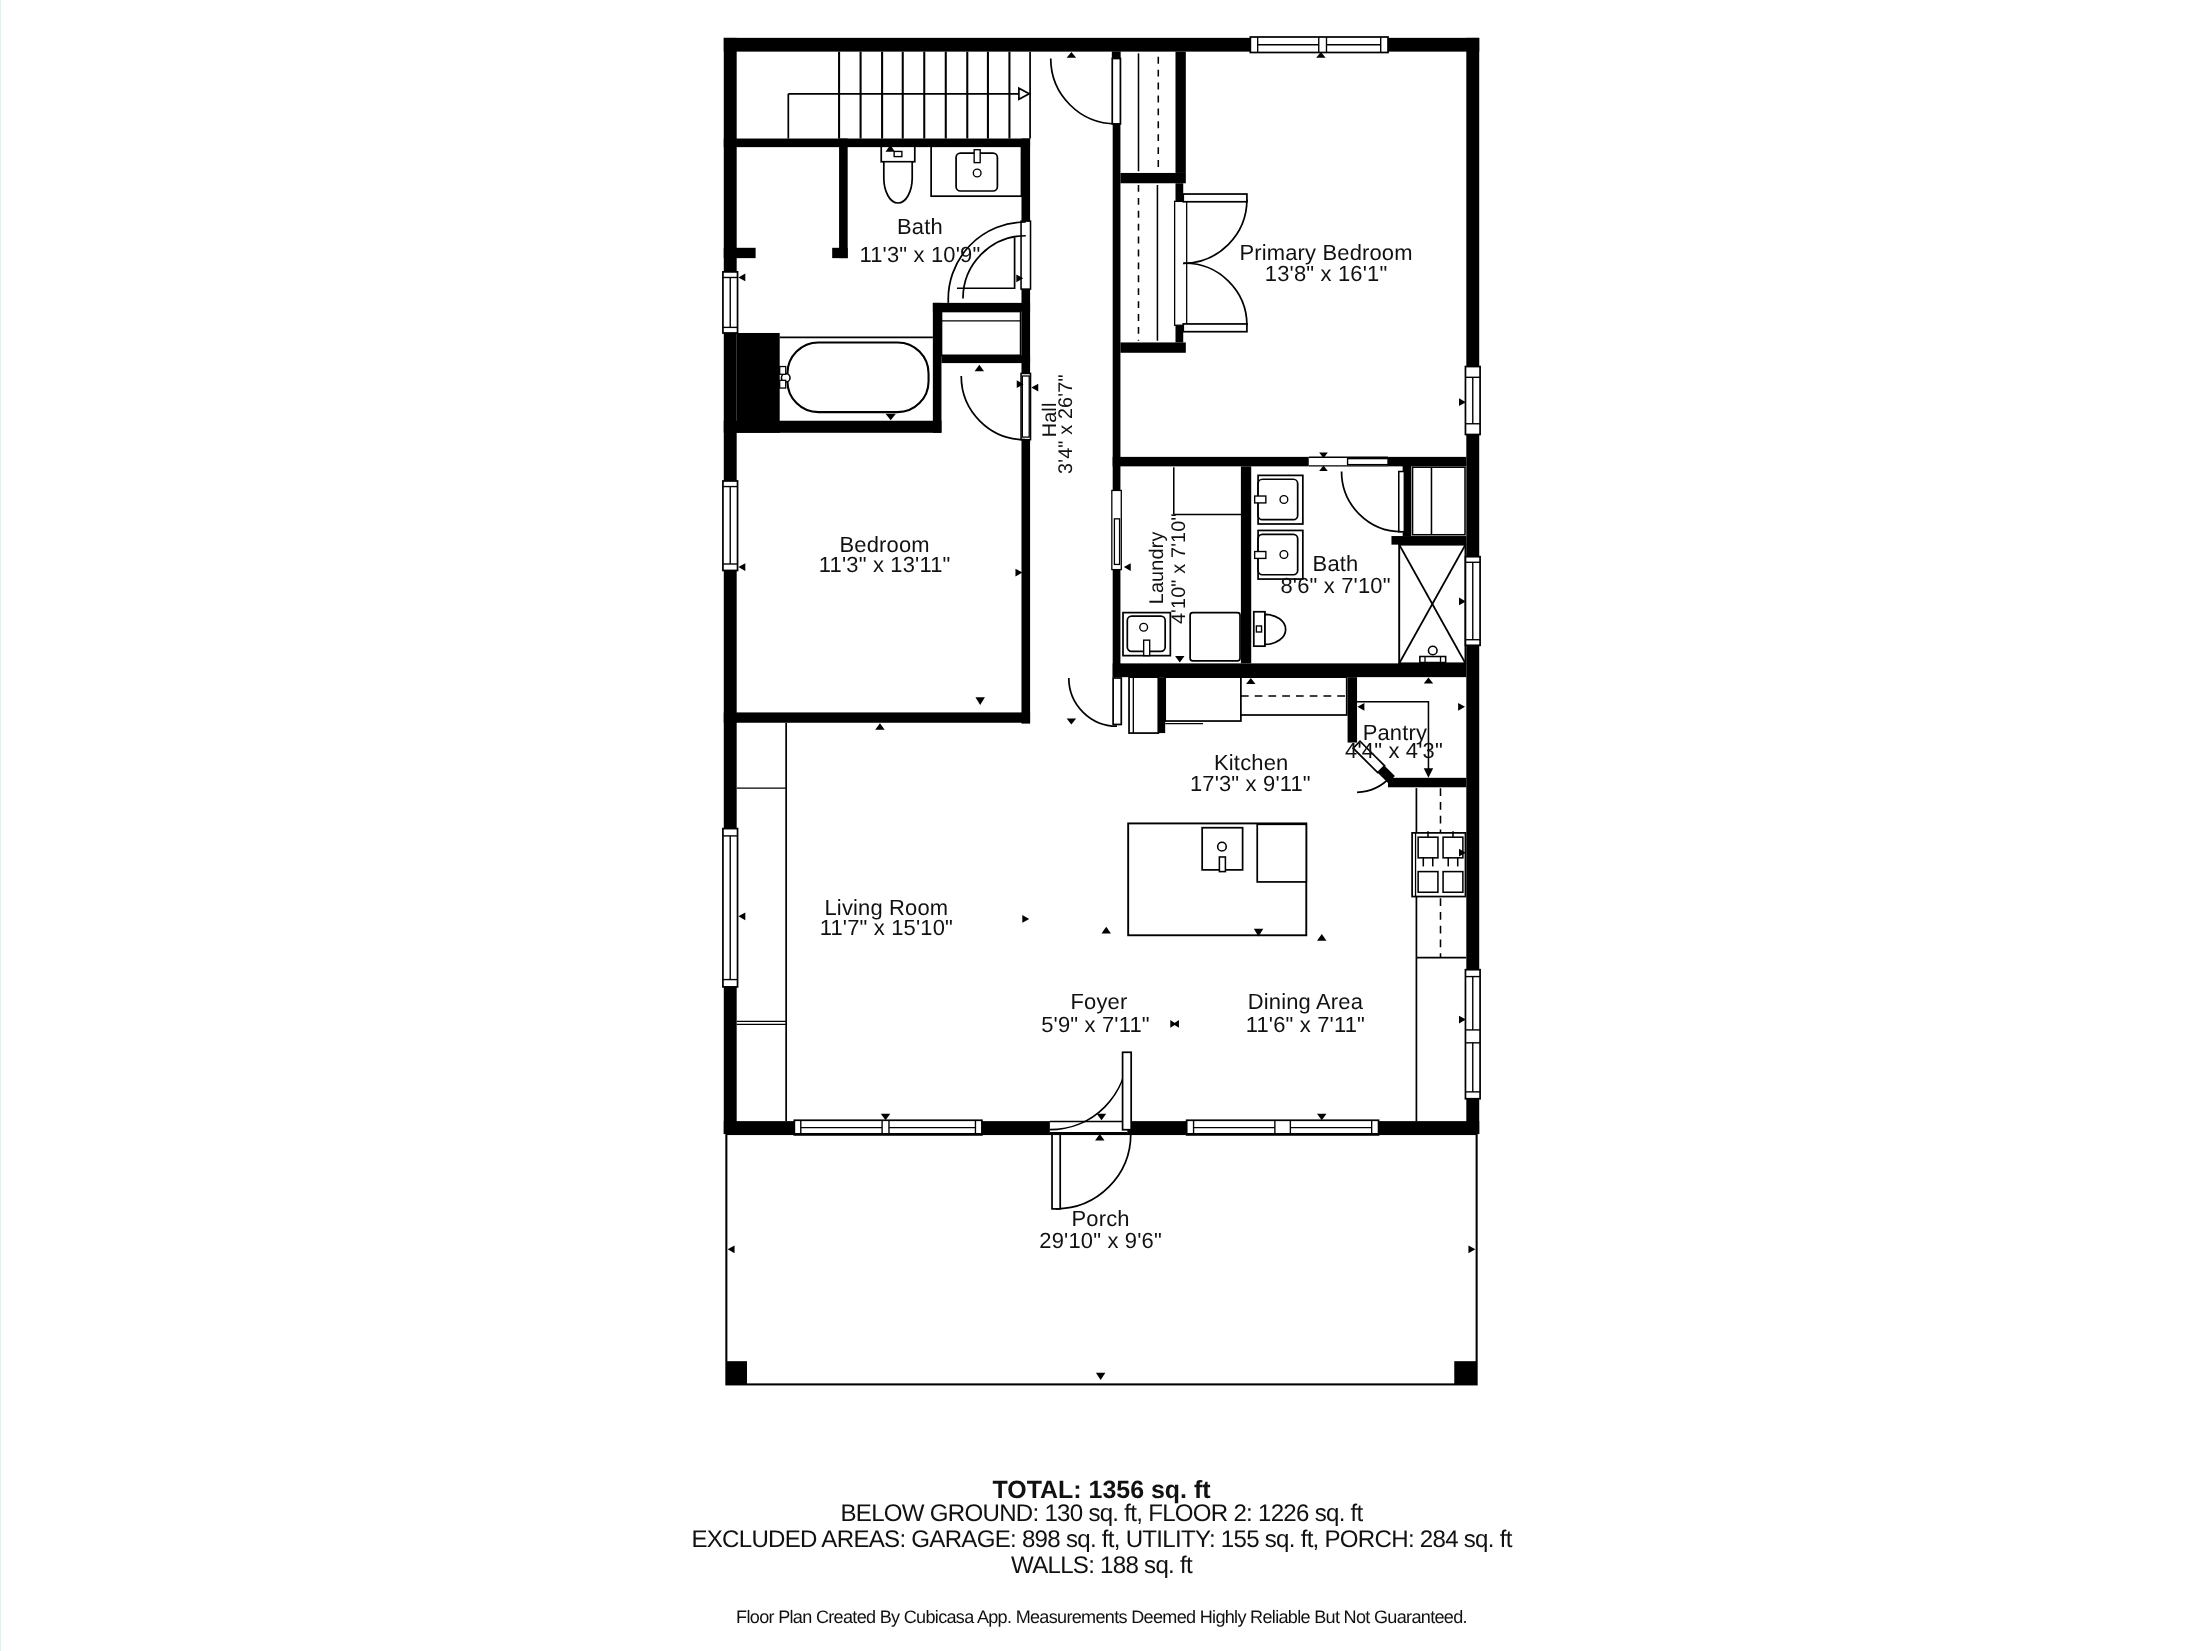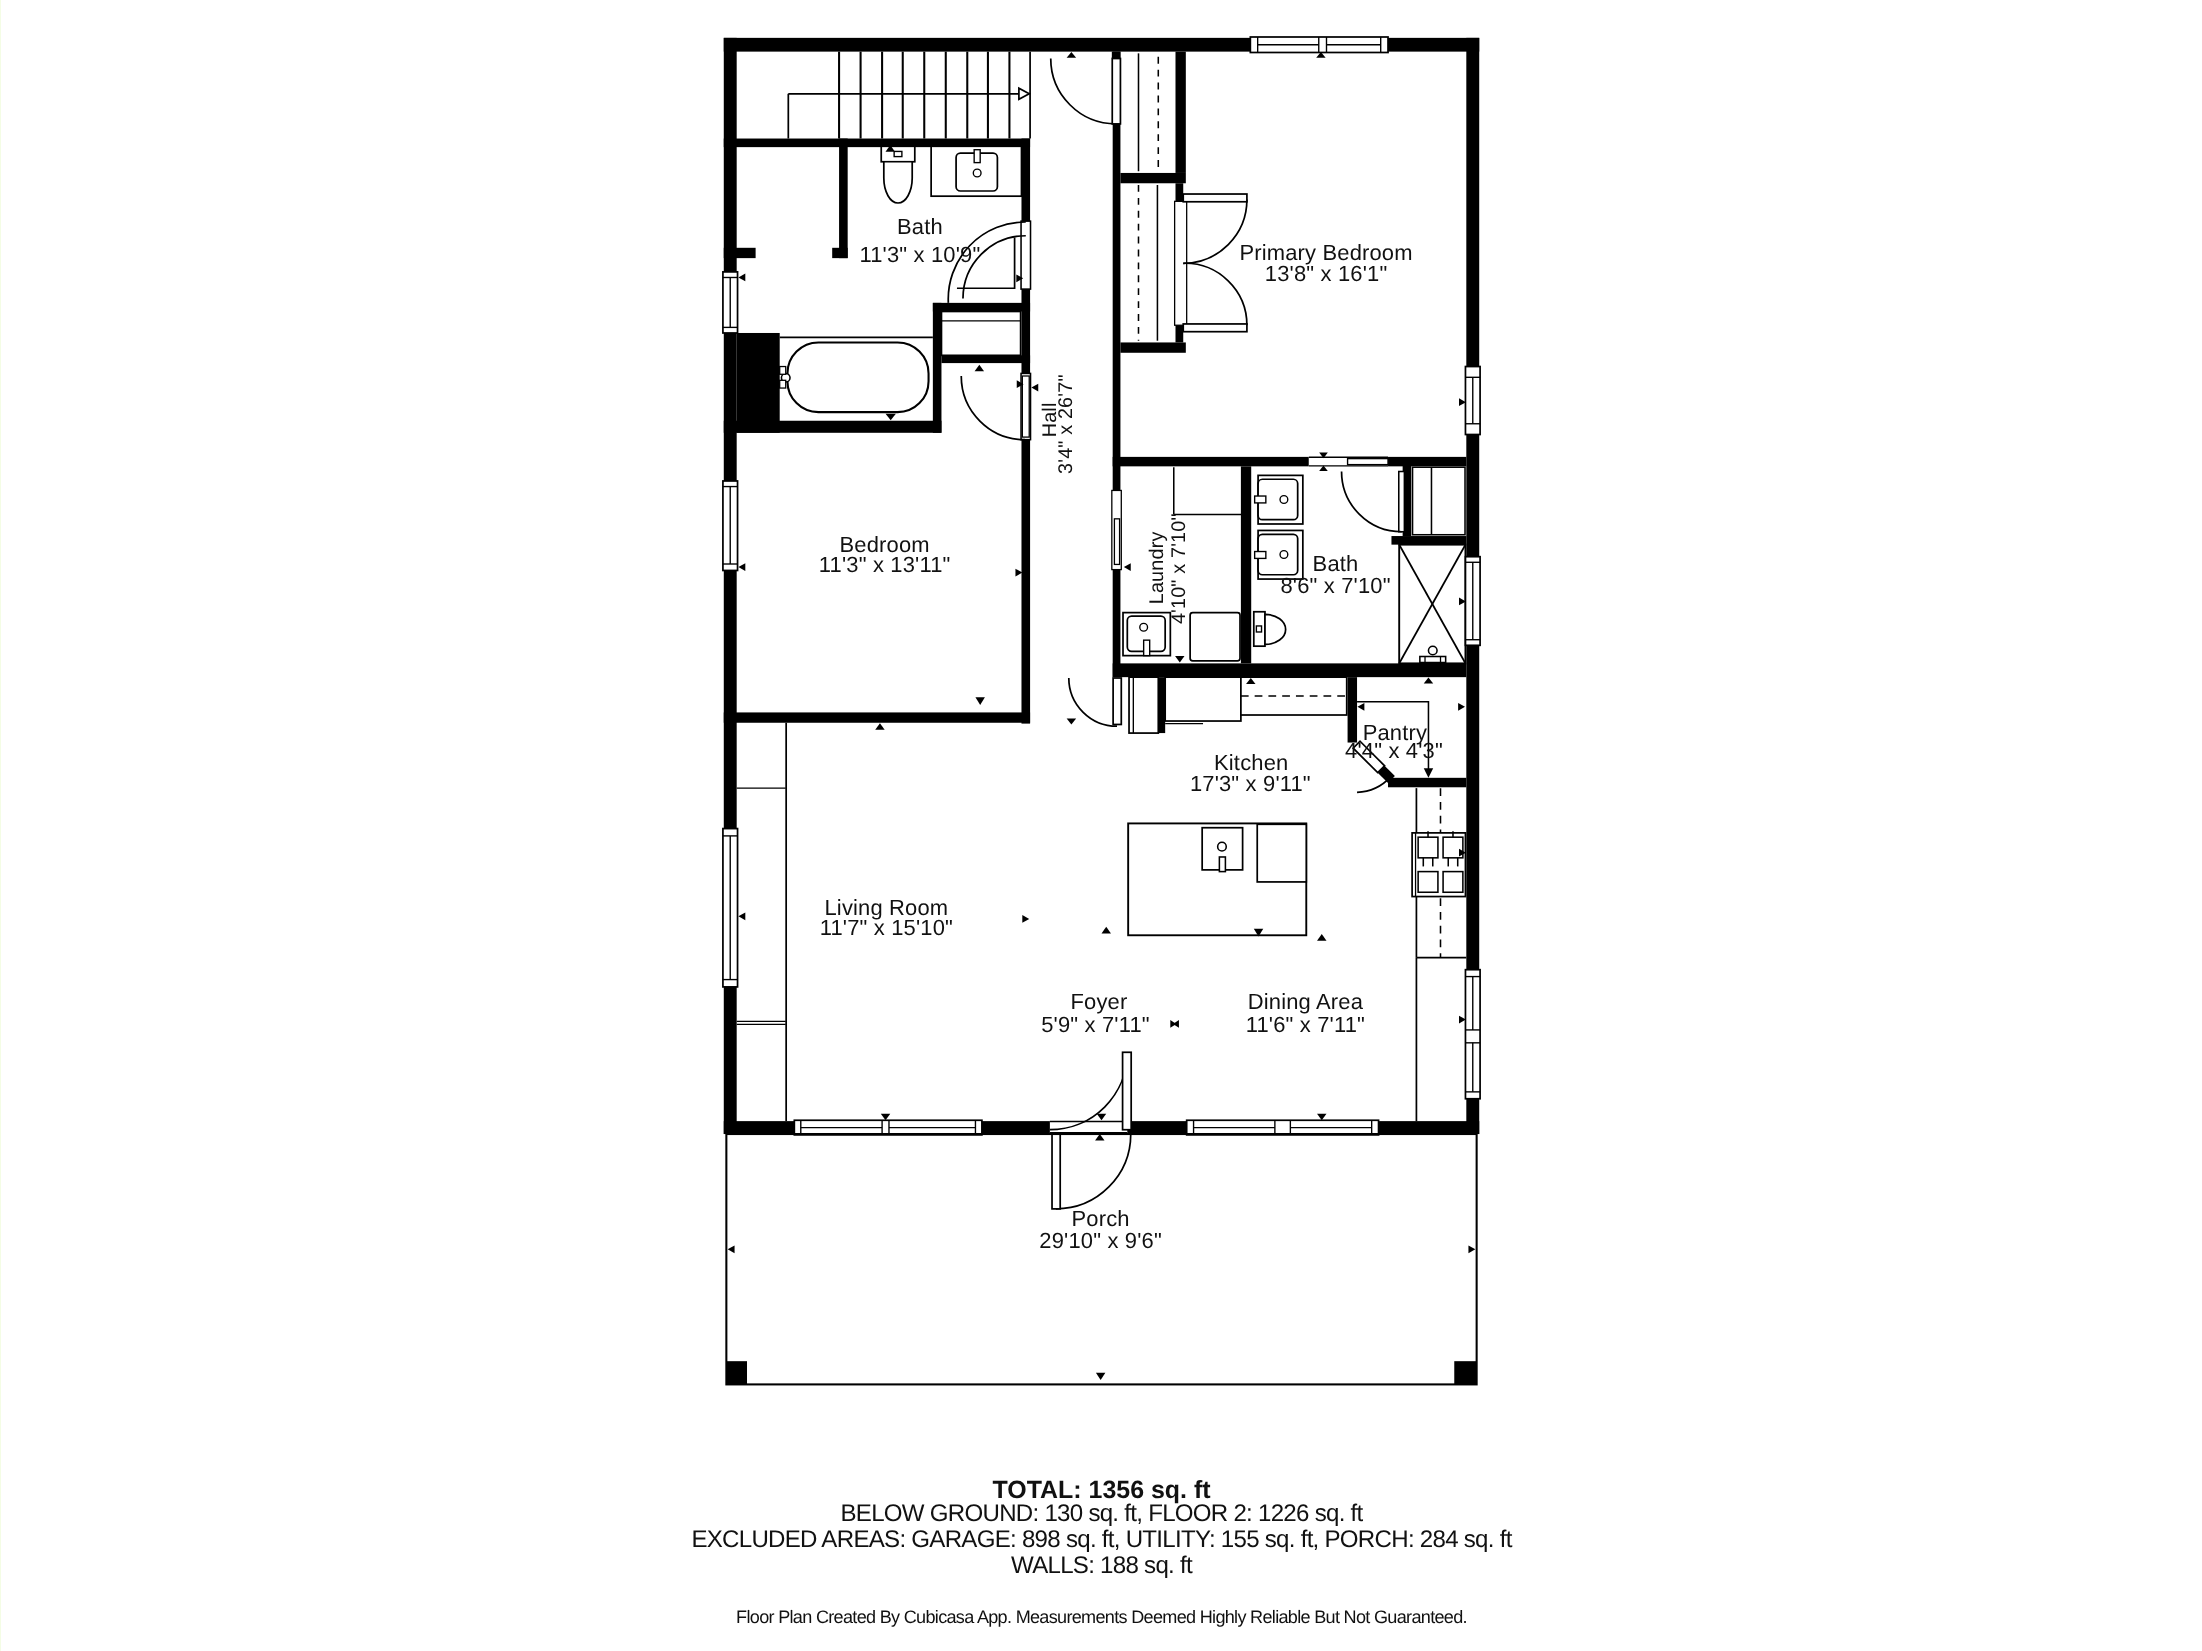--- a/index.html
+++ b/index.html
@@ -1,16 +1,16 @@
 <!DOCTYPE html>
 <html style="font-size:13.8px"><head>
 <meta charset="utf-8">
 <style>
   html,body{margin:0;padding:0;background:#ffffff;}
-  #page{width:2021px;height:1652px;position:relative;background:#bef264;transform:translateZ(0);will-change:transform;padding-left:10px;}
+  #page{width:2021px;height:1652px;position:relative;background:#22c55e;transform:translateZ(0);will-change:transform;padding-left:10px;}
   svg{position:absolute;top:0;left:0;}
   text{font-family:"Liberation Sans", sans-serif;fill:#111111;-webkit-font-smoothing:antialiased;text-rendering:geometricPrecision;}
   .rl{font-size:25.5px;letter-spacing:0.2px;}
   .rlv{font-size:23px;letter-spacing:0.2px;}
   .ft1{font-size:29px;font-weight:bold;letter-spacing:0px;}
   .ft2{font-size:28px;letter-spacing:-0.85px;}
   .ft3{font-size:21px;letter-spacing:-0.8px;}
 </style>
 </head>
 <body>

